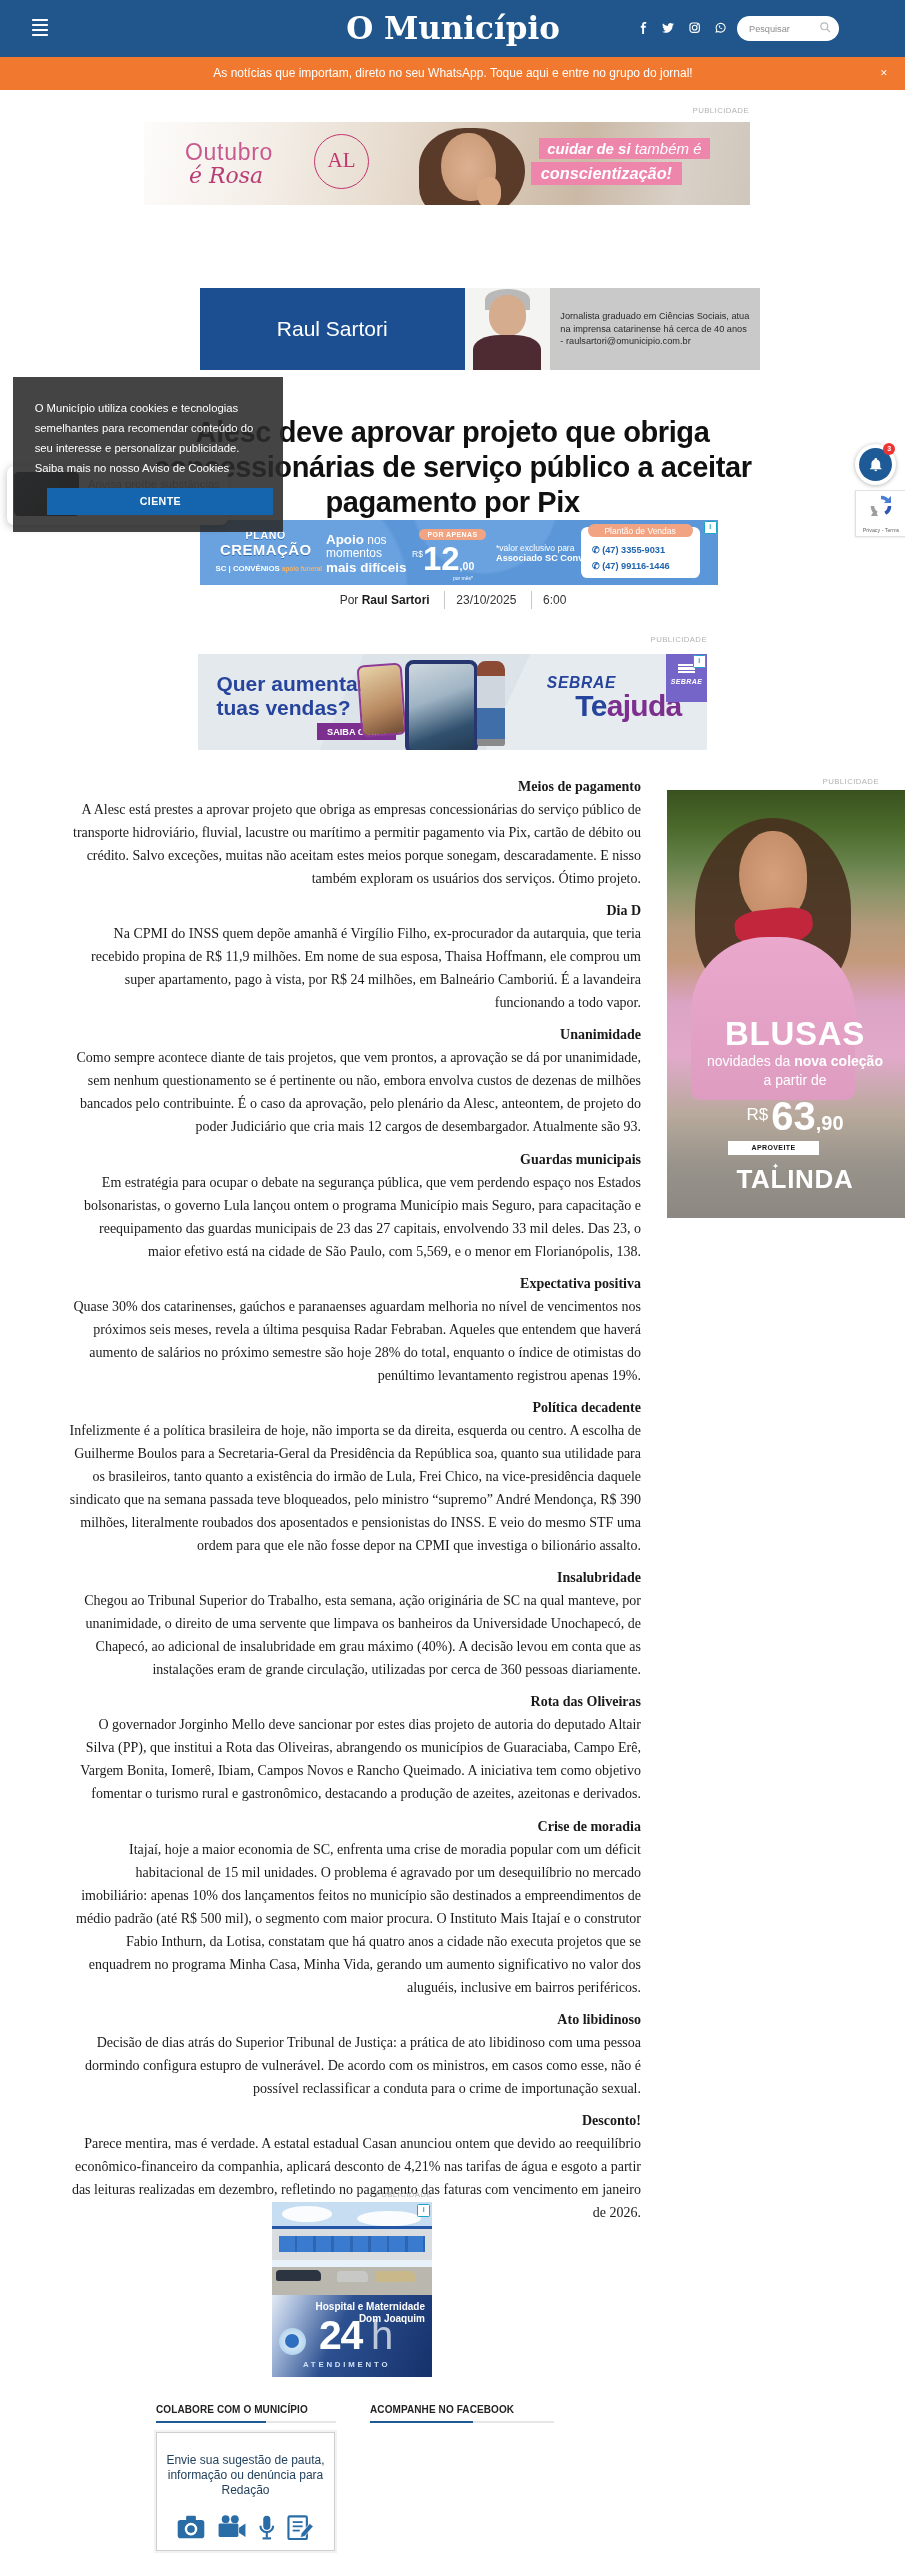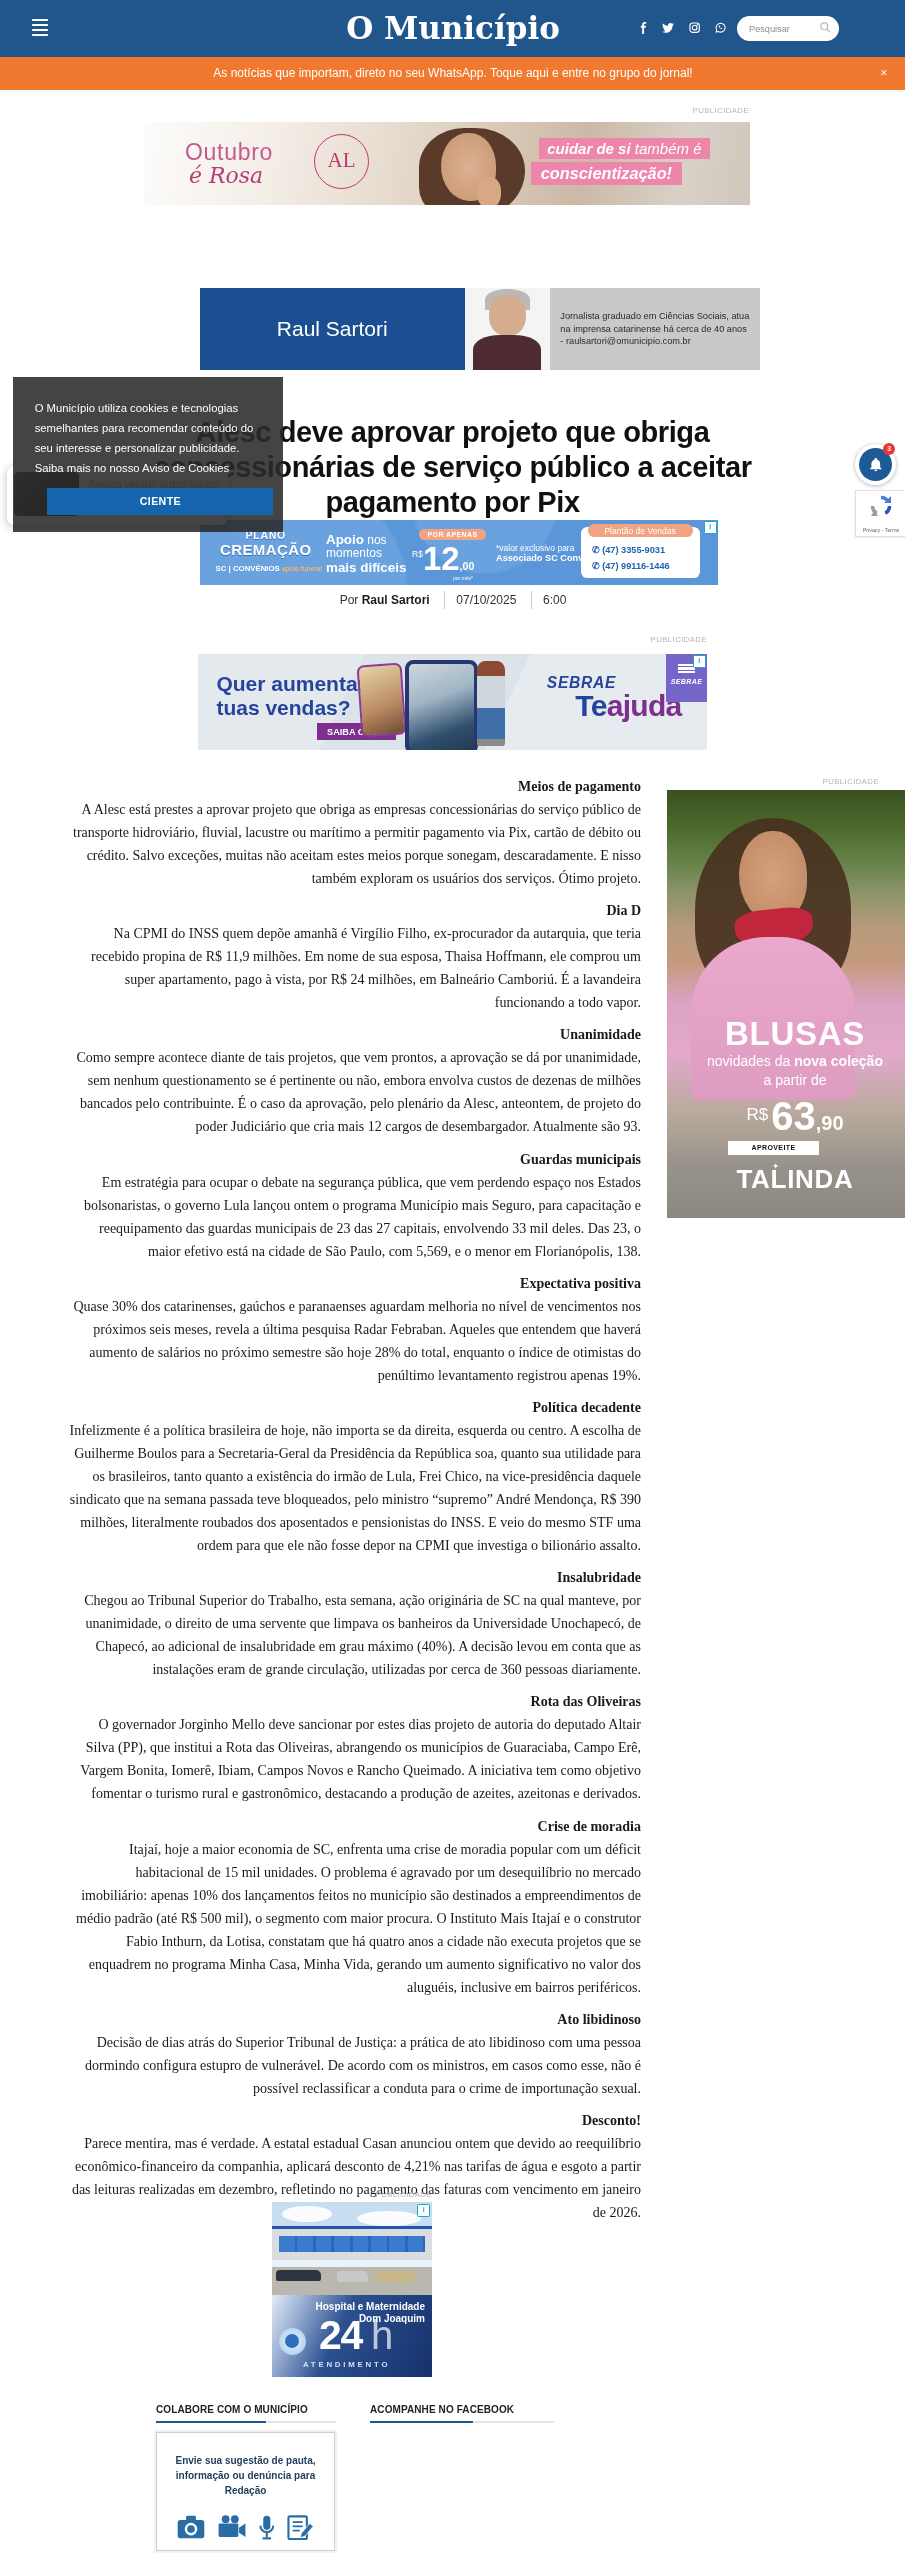--- a/index.html
+++ b/index.html
@@ -182,21 +182,21 @@
   
   .footer{position:absolute;left:156px;top:2404px;width:495px;}
   .f-title{font-size:10px;font-weight:bold;color:#222;letter-spacing:0.1px;}
   .f-rule{height:2.8px;margin-top:5.7px;}
   .f-col1{position:absolute;left:0;top:0;width:180px;}
   .f-col1 .f-rule{background:linear-gradient(90deg,#1d5a96 0 61%,#e6e6e6 61%);}
   .f-col2{position:absolute;left:214px;top:0;width:184px;}
   .f-col2 .f-rule{background:linear-gradient(90deg,#1d5a96 0 56%,#e6e6e6 56%);}
   .f-box{margin-top:8.5px;width:179px;height:119px;border:0.7px solid #cfcfcf;background:#fff;
          box-shadow:0 0 0 2.1px #f2f2f2;text-align:center;box-sizing:border-box;padding-top:20px;}
-  .f-box .t{font-size:10px;font-weight:bold;color:#24425e;line-height:15px;}
+  .f-box .t{font-size:12px;font-weight:normal;color:#24425e;line-height:15px;}
   .f-icons{margin-top:17px;display:flex;justify-content:center;gap:12px;}
   .f-icons svg{display:block;cursor:pointer;}
 
   
   .notif-popup{position:absolute;left:7px;top:466px;width:221px;height:59px;background:#fff;border-radius:7px;
                box-shadow:0 1.4px 8.5px rgba(0,0,0,.25);z-index:40;cursor:pointer;}
   .notif-thumb{position:absolute;left:7px;top:6.4px;width:65px;height:44px;border-radius:4.2px;
                background:linear-gradient(135deg,#3a3f4a,#14161c 70%);}
   .notif-text{position:absolute;left:81px;top:11.3px;width:132px;font-size:11.3px;color:#9c9c9c;line-height:15.6px;}
   .cookie-dialog{position:absolute;left:12.7px;top:377px;width:270px;height:155px;background:rgba(42,42,42,.88);
@@ -315,21 +315,21 @@
     <div class="cr-card">
       <div class="hd">Plantão de Vendas</div>
       <div class="ln p1"><span>✆ </span><span>(47) 3355-9031</span></div>
       <div class="ln p2"><span>✆ </span><span>(47) 99116-1446</span></div>
     </div>
     <div class="ad-info" style="right:1.4px;top:1.4px;">i</div>
   </div>
 
   <div class="byline">
     <span>Por</span>&nbsp;<b>Raul Sartori</b>
-    <span class="sep"></span><span>07/10/2025</span>
+    <span class="sep"></span><span>23/10/2025</span>
     <span class="sep"></span><span>6:00</span>
   </div>
 
   <div class="pub-label" style="left:566px;top:635px;width:141px;">PUBLICIDADE</div>
   <div class="ad-sebrae">
     <div class="sb-q"><span>Quer aumentar</span><br><span>tuas vendas?</span></div>
     <div class="sb-cta">SAIBA COMO</div>
     <div class="sb-ph1"></div>
     <div class="sb-ph2"></div>
     <div class="sb-person"></div>

